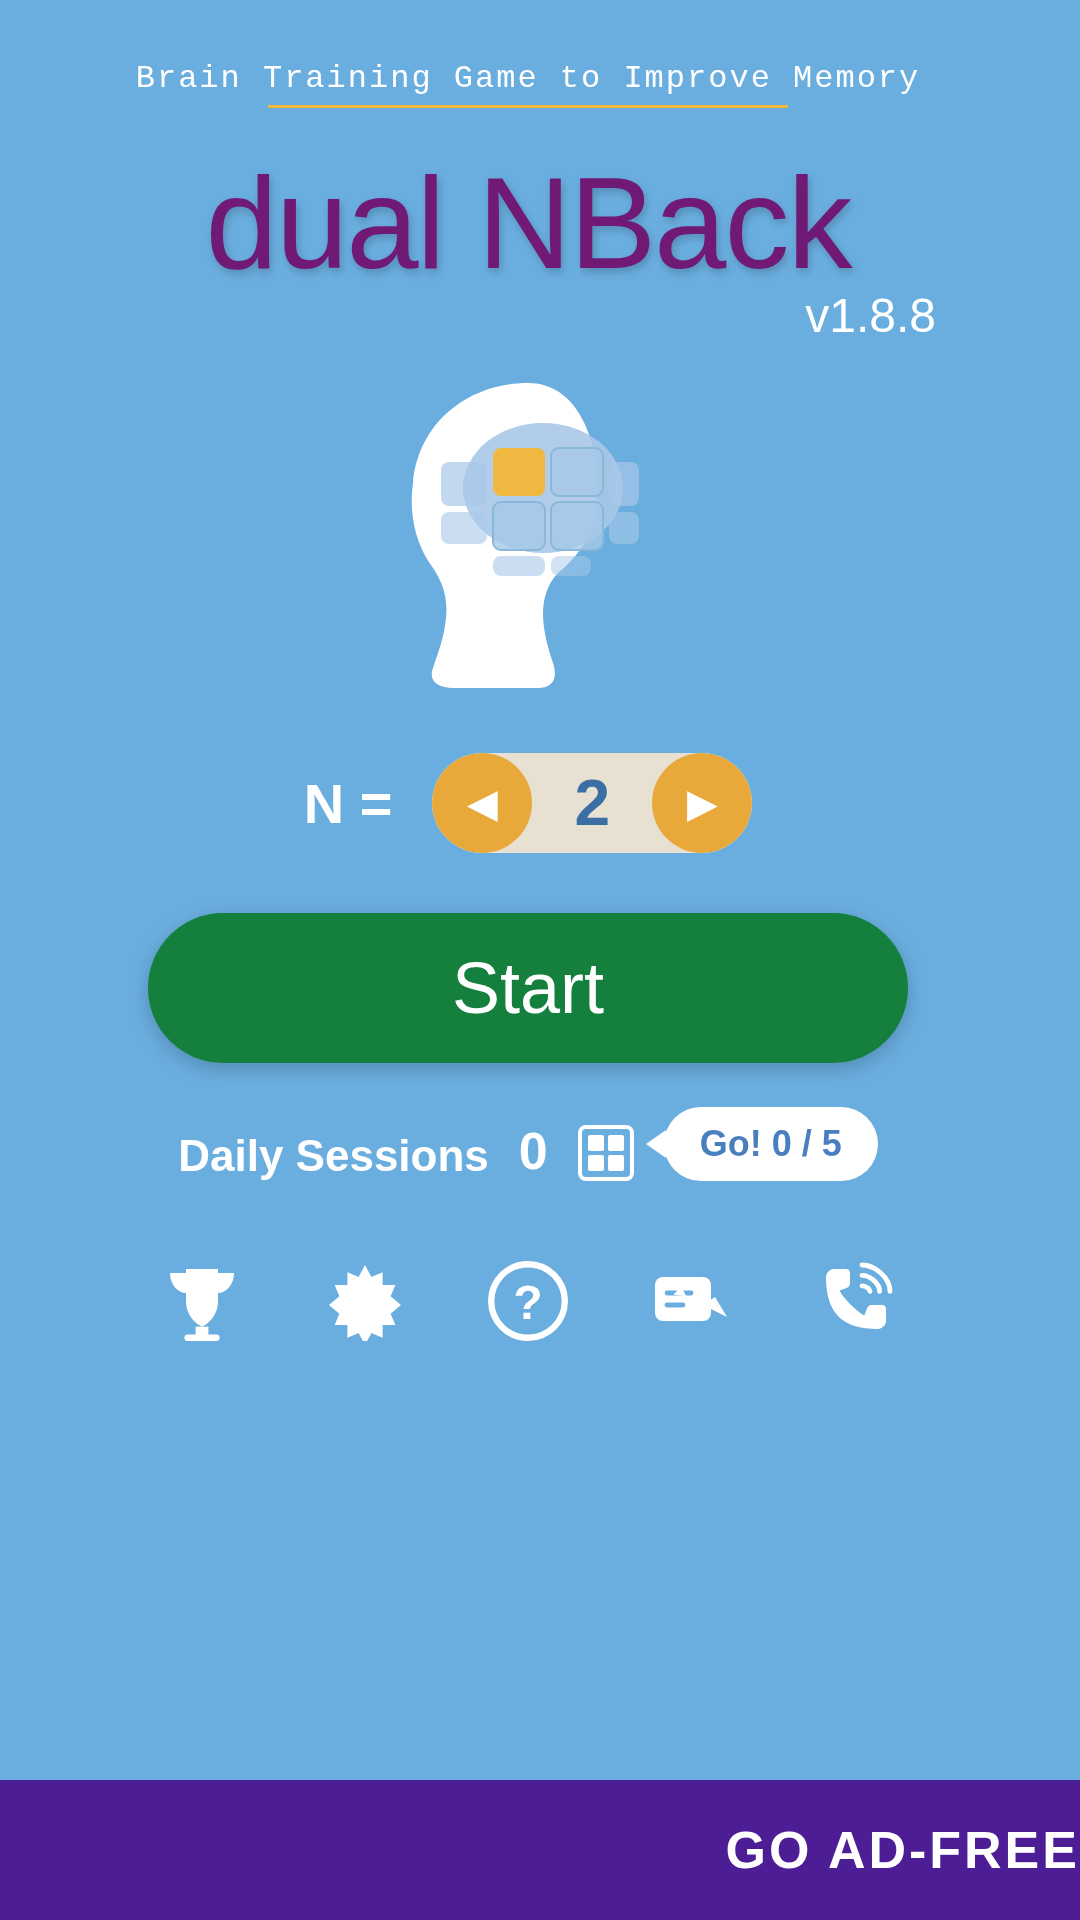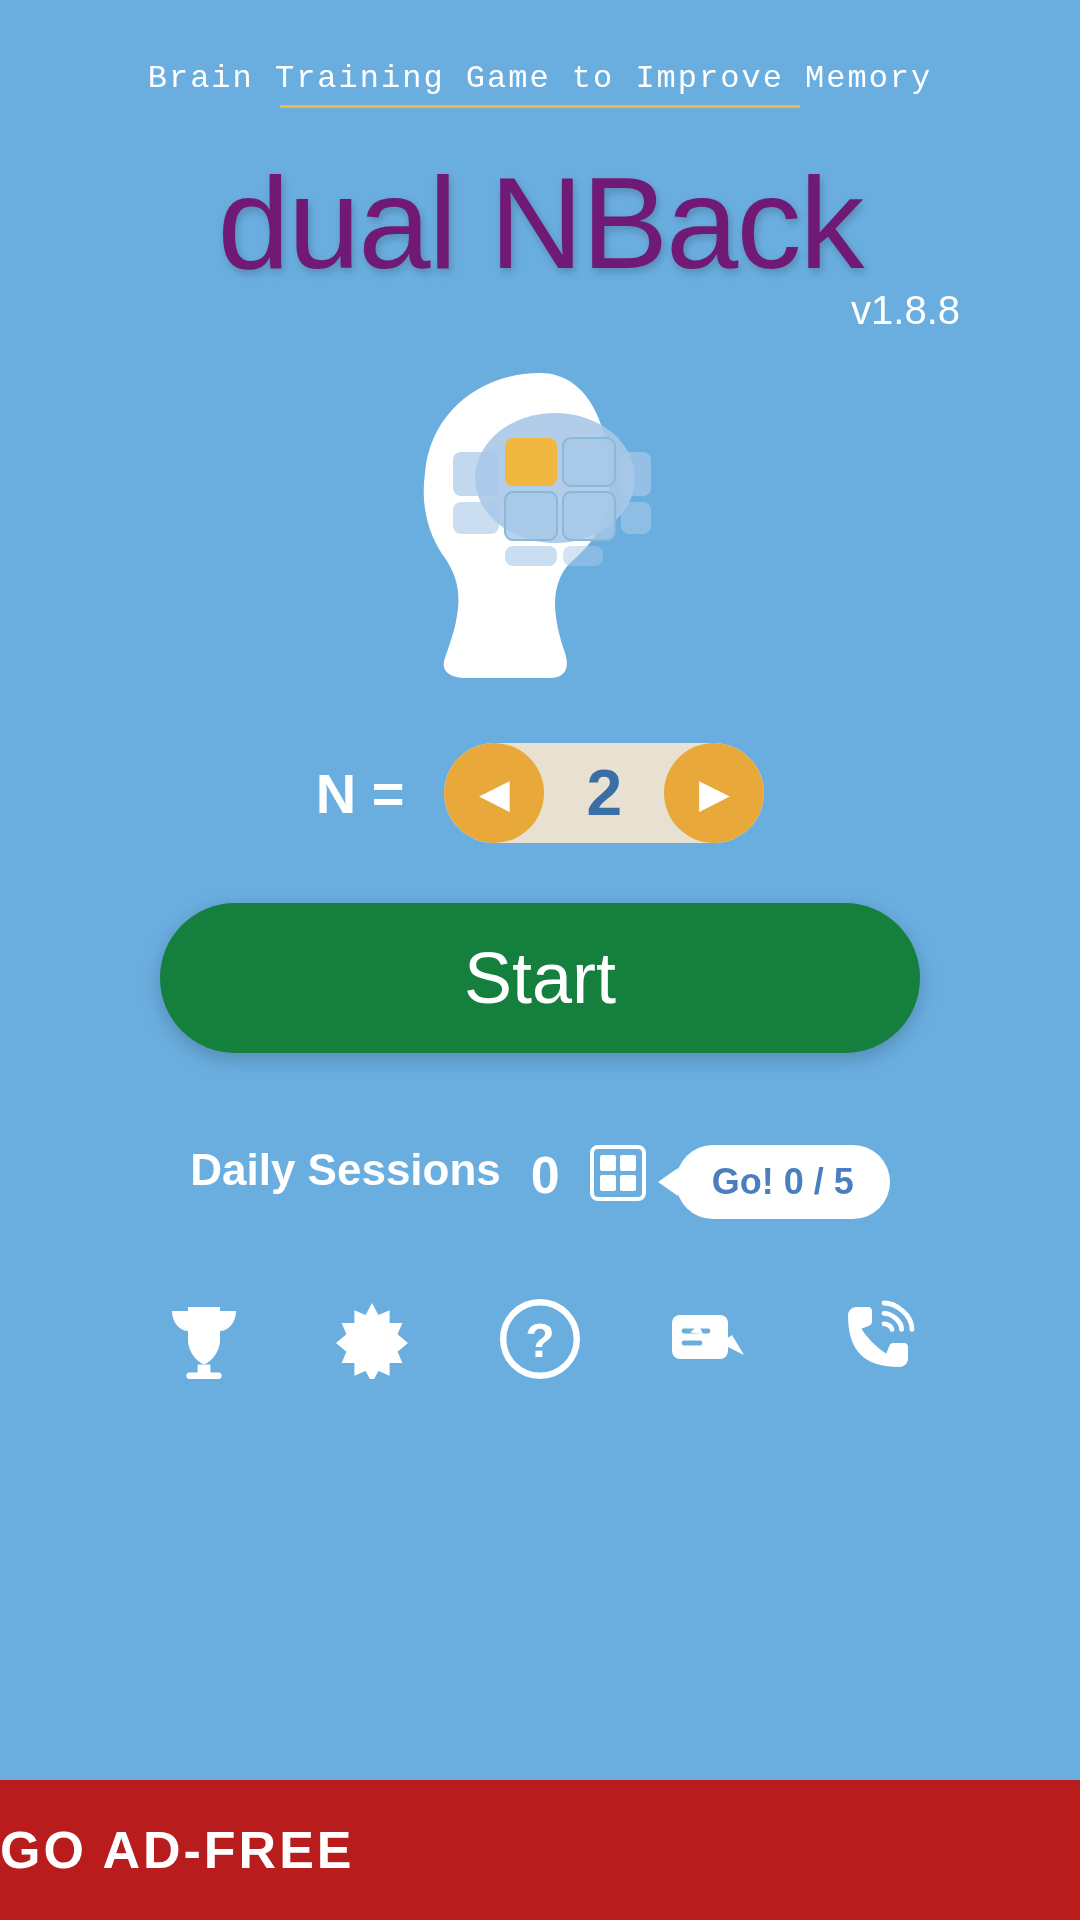--- a/index.html
+++ b/index.html
@@ -15,21 +15,21 @@
       align-items: center;
     }
 
     .main-content {
       flex: 1;
       width: 100%;
       background-color: #6aaee0;
       display: flex;
       flex-direction: column;
       align-items: center;
-      padding: 60px 40px 0 40px;
+      padding: 60px 64px 0 40px;
     }
 
     .subtitle-container {
       display: flex;
       flex-direction: column;
       align-items: center;
       margin-bottom: 10px;
     }
 
     .subtitle {
@@ -53,21 +53,21 @@
       font-size: 130px;
       font-weight: 300;
       text-align: center;
       margin-top: 30px;
       text-shadow: 2px 4px 8px rgba(0,0,0,0.2);
       letter-spacing: -2px;
     }
 
     .version {
       color: white;
-      font-size: 40px;
+      font-size: 48px;
       align-self: flex-end;
       margin-right: 80px;
       margin-top: -10px;
       text-align: center;
     }
 
     .brain-container {
       margin-top: 20px;
       width: 380px;
       height: 340px;
@@ -142,22 +142,22 @@
       border-radius: 80px;
       color: white;
       font-size: 72px;
       font-weight: 400;
       cursor: pointer;
       box-shadow: 0 6px 20px rgba(0,0,0,0.2);
     }
 
     .daily-sessions-row {
       display: flex;
-      align-items: flex-start;
-      margin-top: 92px;
+      align-items: flex-end;
+      margin-top: 44px;
       gap: 20px;
     }
 
     .daily-sessions-label {
       color: white;
       font-size: 44px;
       font-weight: bold;
     }
 
     .sessions-count {
@@ -220,24 +220,24 @@
       display: flex;
       align-items: center;
       justify-content: center;
       width: 100px;
       height: 100px;
     }
 
     .ad-free-banner {
       width: 100%;
       height: 140px;
-      background-color: #b91c1c;
-      display: flex;
-      align-items: center;
-      justify-content: flex-start;
+      background-color: #4c1d95;
+      display: flex;
+      align-items: center;
+      justify-content: flex-end;
       flex-shrink: 0;
     }
 
     .ad-free-text {
       color: white;
       font-size: 52px;
       font-weight: bold;
       letter-spacing: 3px;
     }
 

